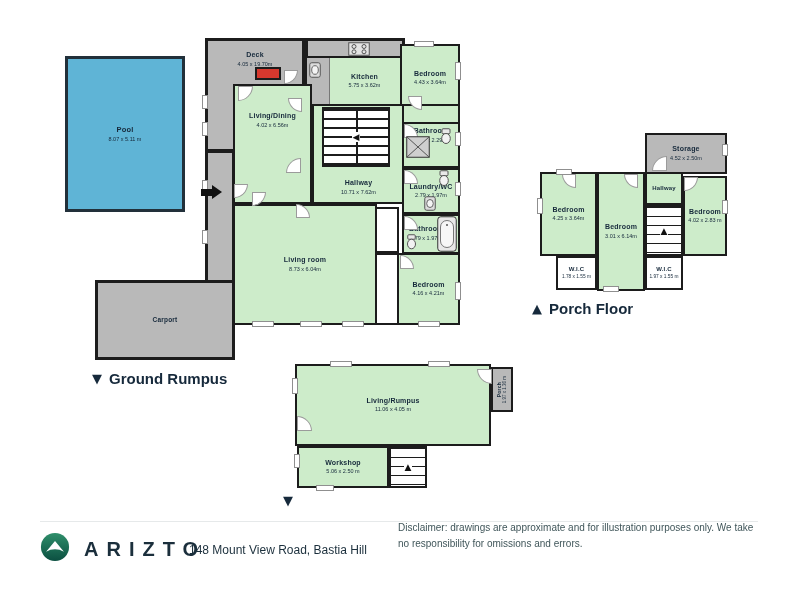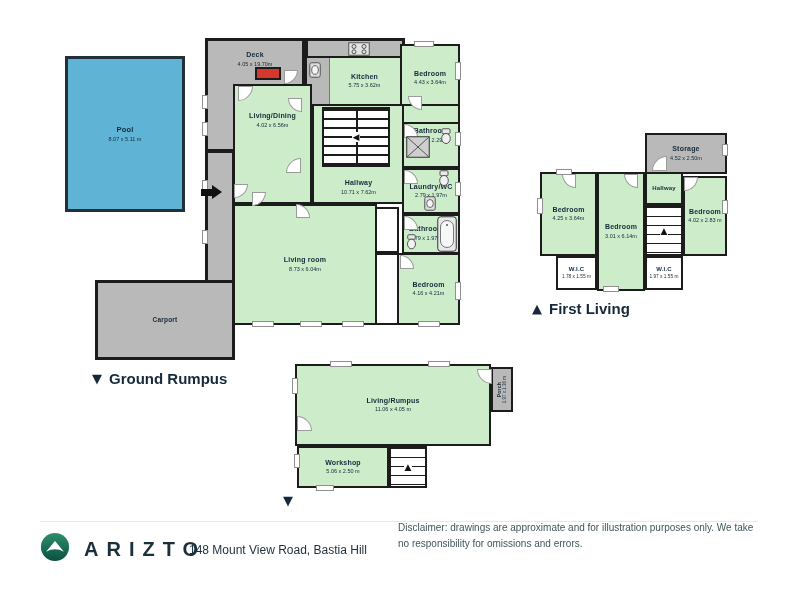--- a/index.html
+++ b/index.html
@@ -221,21 +221,21 @@
 
 <div class="room whitebg" style="left:645px;top:256px;width:38px;height:34px;">
   <div class="label">
     <div class="nm" style="font-size:6px">W.I.C</div>
     <div class="dm" style="font-size:4.8px">1.97 x 1.55 m</div>
   </div>
 </div>
 
 <div class="floor-title" style="left:532px;top:300px;">
   <span class="marker">▲</span>
-  <span>First Living</span>
+  <span>Porch Floor</span>
 </div>
 
 <div class="room" style="left:295px;top:364px;width:196px;height:82px;">
   <div class="label">
     <div class="nm">Living/Rumpus</div>
     <div class="dm">11.06 x 4.05 m</div>
   </div>
 </div>
 
 <div class="room gray z3" style="left:491px;top:367px;width:22px;height:45px;">

